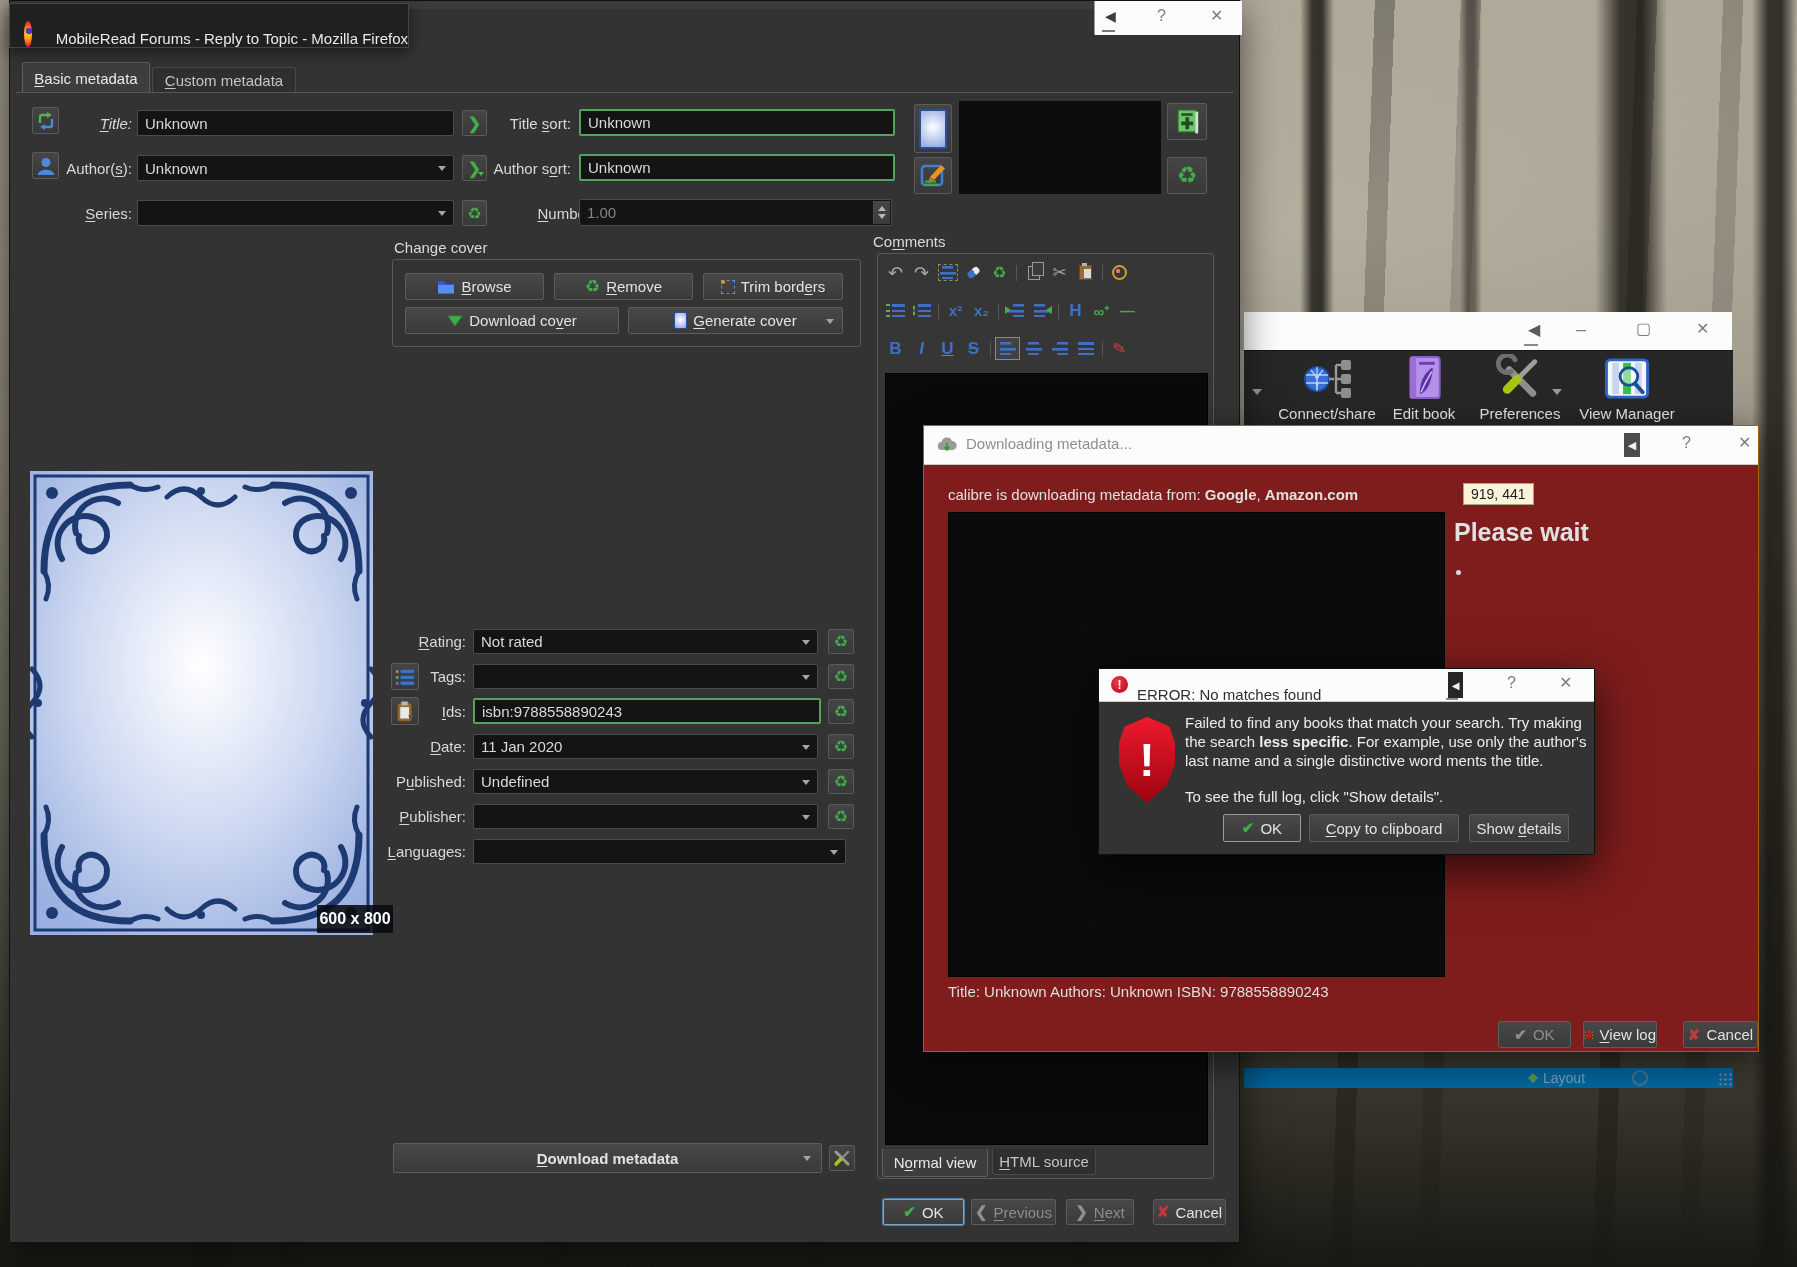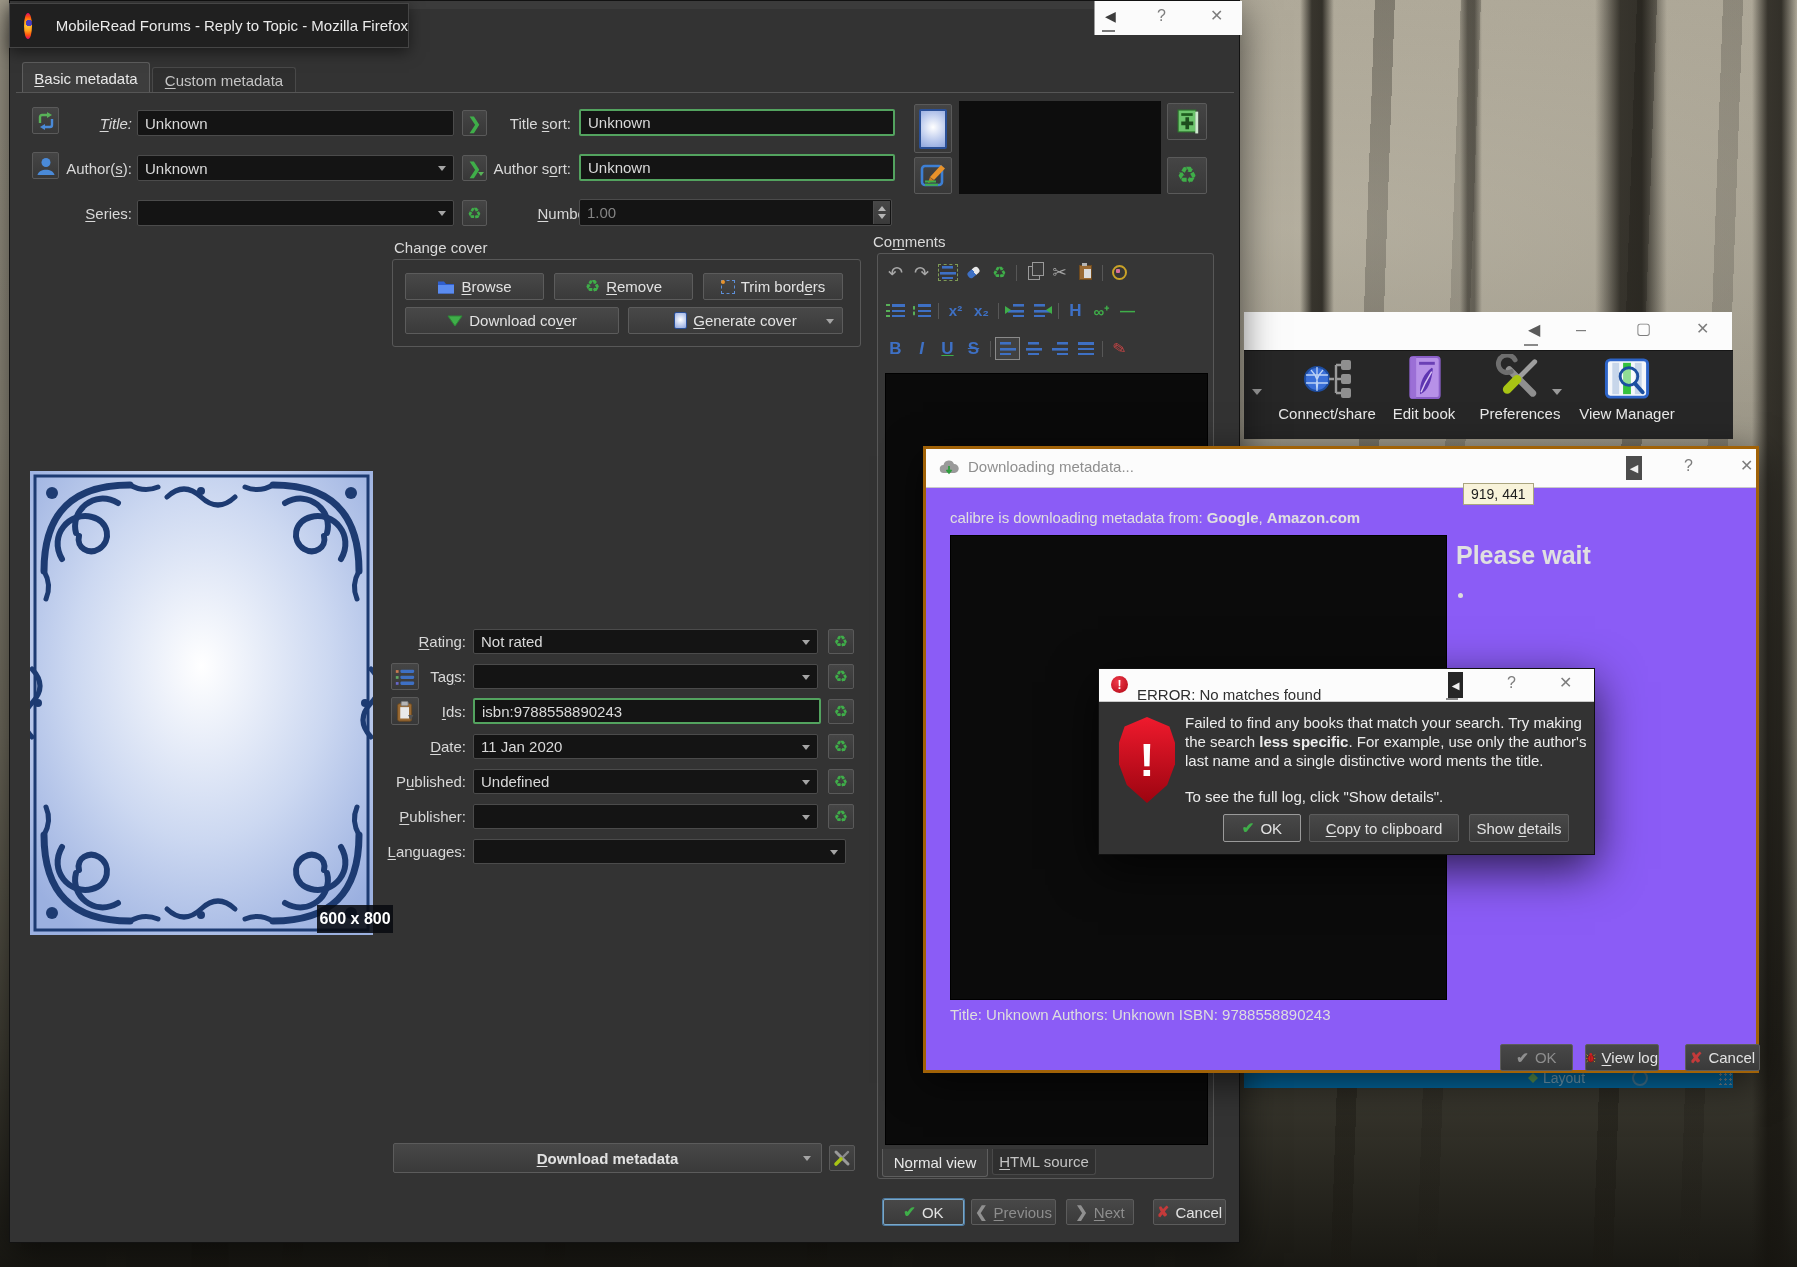--- a/index.html
+++ b/index.html
@@ -515,26 +515,26 @@
   <div class="btn dis" style="left:1056px;top:1198px;width:68px;height:26px;">
     <span style="color:#909090;font-weight:bold;">❯</span>
     <span><u>N</u>ext</span>
   </div>
   <div class="btn" style="left:1143px;top:1198px;width:73px;height:26px;">
     <span class="red" style="font-weight:bold;">✘</span>
     <span>Cancel</span>
   </div>
 </div>
 
-<div class="abs" style="left:9px;top:3px;width:400px;height:45px;background:#202020;border:1px solid #454545;box-shadow:0 4px 14px rgba(0,0,0,.5);display:flex;align-items:center;gap:24px;padding-left:14px;box-sizing:border-box;z-index:30;">
+<div class="abs" style="left:9px;top:3px;width:400px;height:45px;background:#202020;border:1px solid #454545;box-shadow:0 4px 14px rgba(0,0,0,.5);display:flex;align-items:flex-end;gap:24px;padding-left:14px;box-sizing:border-box;z-index:30;">
   <span class="ffico"></span>
   <span style="color:#eaeaea;font-size:15px;white-space:nowrap;">MobileRead Forums - Reply to Topic - Mozilla Firefox</span>
 </div>
 
-<div class="win" style="left:923px;top:446px;width:836px;height:627px;background:#8b5cf6;border:3px solid #a16207;z-index:40;">
+<div class="win" style="left:923px;top:425px;width:836px;height:627px;background:#7f1d1d;border:1px solid #a16207;z-index:40;">
   <div class="tbar-white" style="height:38px;">
     <svg width="22" height="16" viewBox="0 0 22 16" style="position:absolute;left:12px;top:11px;">
       <path d="M6,13 a4,4 0 0 1 -.5,-8 a5.5,5.5 0 0 1 10.5,-1 a4,4 0 0 1 .5,9 z" fill="#9a9a9a"></path>
       <path d="M11,6 v6 M8.5,9.8 l2.5,3 2.5,-3" stroke="#2e9e3e" stroke-width="1.8" fill="none"></path>
     </svg>
     <span style="position:absolute;left:42px;top:9px;color:#8f8f8f;font-size:15px;">Downloading metadata...</span>
     <span class="abs" style="left:700px;top:7px;width:16px;height:24px;background:#4c4c4c;color:#f0f0f0;font-size:11px;display:flex;align-items:center;justify-content:center;">
         <span>◀</span>
       </span>
     <span class="wbtn" style="left:758px;top:9px;">?</span>

